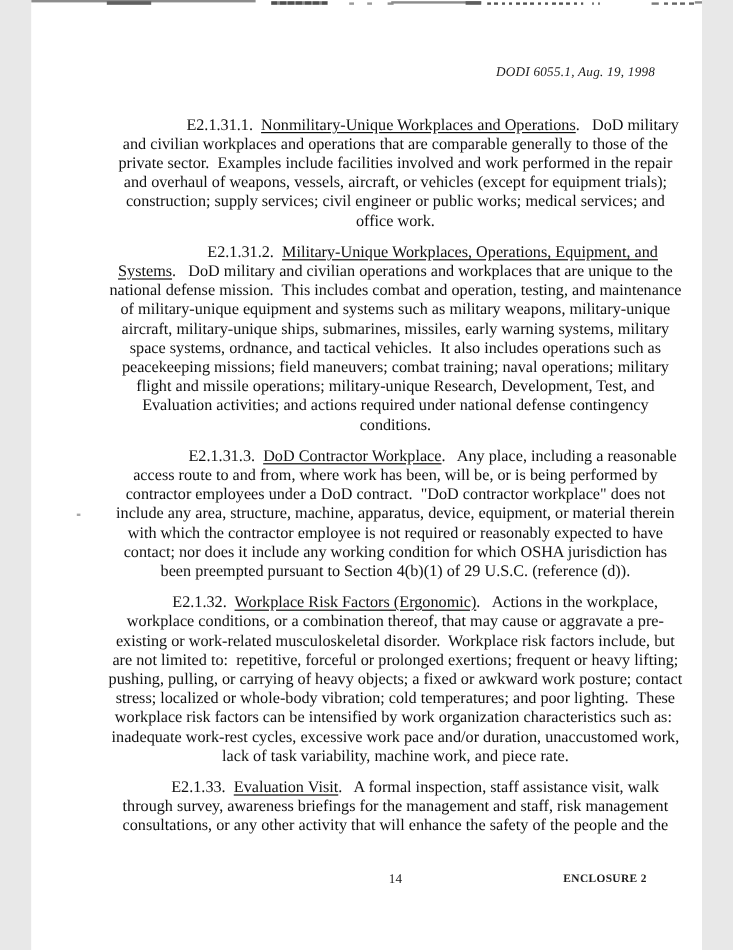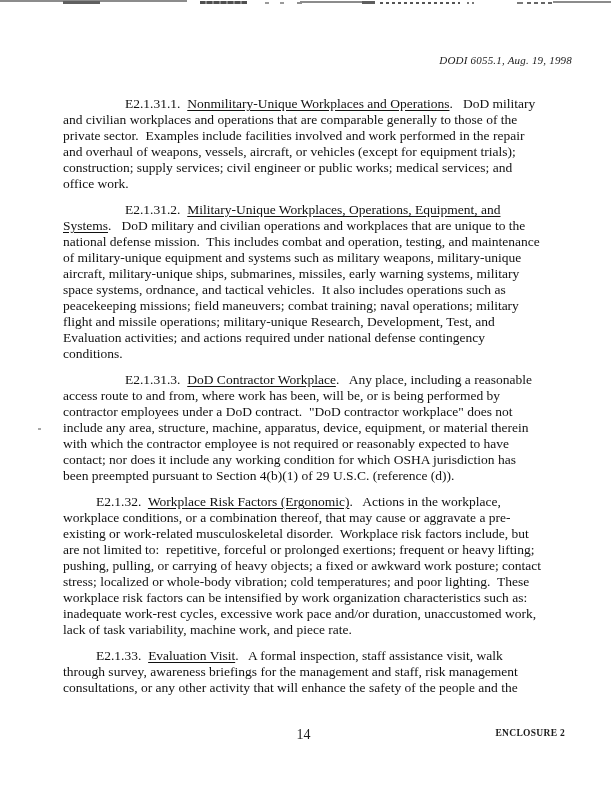--- a/index.html
+++ b/index.html
@@ -1,18 +1,18 @@
 <!DOCTYPE html>
 <html><head>
 <meta charset="utf-8">
 <style>
   html, body { margin: 0; padding: 0; background: #e8e8e8; }
   .page {
     position: relative;
-    width: 611px;
+    width: 559px;
     height: 792px;
     background: #ffffff;
     font-family: "Liberation Serif", "DejaVu Serif", serif;
     color: #141414;
     overflow: hidden;
     margin: 0 auto;
   }
 
   
   .artifact { position: absolute; pointer-events: none; }
@@ -47,36 +47,36 @@
   }
 
   
   .content {
     position: absolute;
     left: 63px;
     top: 96px;
     width: 481px;
     font-size: 13.5px;
     line-height: 16px;
-    text-align: left;
+    text-align: center;
     color: #111;
   }
   .para { margin: 0 0 10px 0; }
   .indent-lg { text-indent: 62px; }
   .indent-sm { text-indent: 33px; }
   .head { text-decoration: underline; text-underline-offset: 2px; }
 
   
   .footer-page {
     position: absolute;
     left: 63px;
     width: 481px;
     top: 727px;
     text-align: center;
-    font-size: 14px;
+    font-size: 11px;
     color: #1a1a1a;
   }
   .footer-enclosure {
     position: absolute;
     top: 728px;
     right: 46px;
     font-size: 9.5px;
     letter-spacing: 0.3px;
     color: #1a1a1a;
     font-weight: bold;

